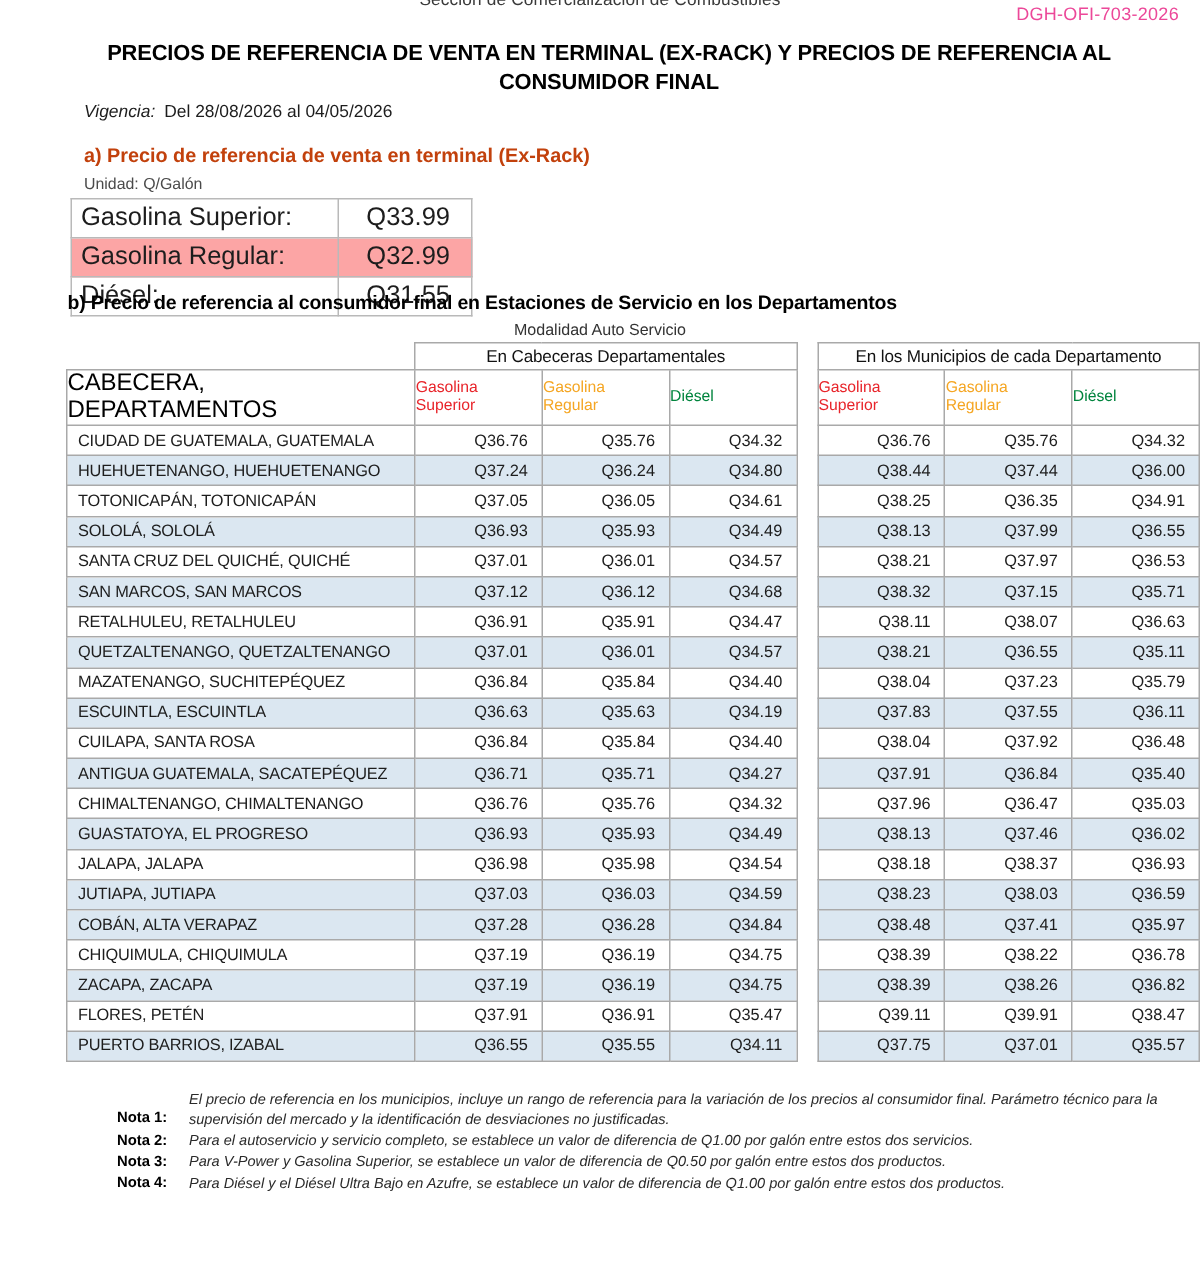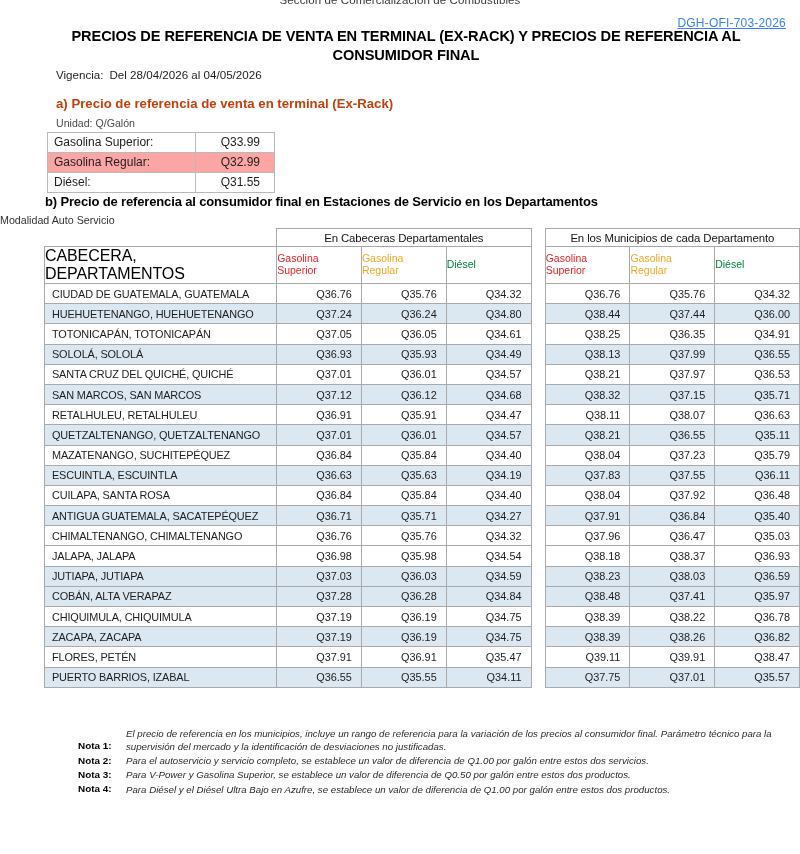--- a/index.html
+++ b/index.html
@@ -22,47 +22,46 @@
     top: -6px;
     left: 0;
     width: 800px;
     text-align: center;
     font-size: 11.5px;
     color: #3a3a3a;
     letter-spacing: 0.1px;
   }
   .doc-ref {
     position: absolute;
-    top: 16px;
+    top: 2px;
     right: 14px;
     font-size: 12px;
-    color: #3b82f6;
+    color: #ec4899;
     letter-spacing: 0.2px;
-    text-decoration: underline;
   }
   .doc-title {
     position: absolute;
     top: 27px;
     left: 56px;
     width: 700px;
     text-align: center;
     font-size: 14.6px;
     font-weight: bold;
     line-height: 1.33;
     color: #000;
     letter-spacing: -0.1px;
   }
   .vigencia {
     position: absolute;
     top: 68px;
     left: 56px;
     font-size: 11.6px;
     color: #1d1d1d;
   }
-  .vigencia .lbl { margin-right: 6px; }
+  .vigencia .lbl { margin-right: 6px; font-style: italic; }
 
   
   .sec-a-title {
     position: absolute;
     top: 96px;
     left: 56px;
     font-size: 13.2px;
     font-weight: bold;
     color: #c2410c;
   }
@@ -70,23 +69,23 @@
     position: absolute;
     top: 117px;
     left: 56px;
     font-size: 10.6px;
     color: #4a4a4a;
   }
   .exrack-table {
     position: absolute;
     top: 132px;
     left: 47px;
-    width: 228px;
+    width: 268px;
     border-collapse: collapse;
-    font-size: 12px;
+    font-size: 17px;
   }
   .exrack-table td {
     border: 1px solid #b9b9b9;
     padding: 2px 6px 3px 6px;
     height: 13px;
     color: #1d1d1d;
   }
   .exrack-table td.val {
     text-align: right;
     padding-right: 14px;
@@ -101,20 +100,21 @@
     font-size: 13px;
     font-weight: bold;
     color: #000;
     letter-spacing: -0.15px;
   }
   .modalidad {
     position: absolute;
     top: 214px;
     left: 0;
     width: 800px;
+    text-align: center;
     font-size: 10.7px;
     color: #333;
   }
   .unidad-b {
     position: absolute;
     top: 232px;
     left: 50px;
     font-size: 10.6px;
     color: #4a4a4a;
   }
@@ -222,21 +222,21 @@
   }
   .note-txt { flex: 1 1 auto; font-style: italic; }
 </style>
 </head>
 <body>
 
 <div class="doc-header-line">Sección de Comercialización de Combustibles</div>
 <div class="doc-ref">DGH-OFI-703-2026</div>
 <div class="doc-title">PRECIOS DE REFERENCIA DE VENTA EN TERMINAL (EX-RACK) Y PRECIOS DE REFERENCIA AL CONSUMIDOR FINAL</div>
 <div class="vigencia">
-  <span class="lbl">Vigencia:</span><span>Del 28/04/2026 al 04/05/2026</span>
+  <span class="lbl">Vigencia:</span><span>Del 28/08/2026 al 04/05/2026</span>
 </div>
 
 <div class="sec-a-title">a) Precio de referencia de venta en terminal (Ex-Rack)</div>
 <div class="unidad-a">Unidad: Q/Galón</div>
 <table class="exrack-table">
   <tbody id="exrack-body">
       <tr>
         <td>Gasolina Superior:</td>
         <td class="val">Q33.99</td>
       </tr>
@@ -421,20 +421,30 @@
         <tr>
           <td class="name">CHIMALTENANGO, CHIMALTENANGO</td>
           <td class="num">Q36.76</td>
           <td class="num">Q35.76</td>
           <td class="num">Q34.32</td>
           <td class="gapcell"></td>
           <td class="num">Q37.96</td>
           <td class="num">Q36.47</td>
           <td class="num">Q35.03</td>
         </tr>
+        <tr class="alt">
+          <td class="name">GUASTATOYA, EL PROGRESO</td>
+          <td class="num">Q36.93</td>
+          <td class="num">Q35.93</td>
+          <td class="num">Q34.49</td>
+          <td class="gapcell"></td>
+          <td class="num">Q38.13</td>
+          <td class="num">Q37.46</td>
+          <td class="num">Q36.02</td>
+        </tr>
         <tr>
           <td class="name">JALAPA, JALAPA</td>
           <td class="num">Q36.98</td>
           <td class="num">Q35.98</td>
           <td class="num">Q34.54</td>
           <td class="gapcell"></td>
           <td class="num">Q38.18</td>
           <td class="num">Q38.37</td>
           <td class="num">Q36.93</td>
         </tr>

